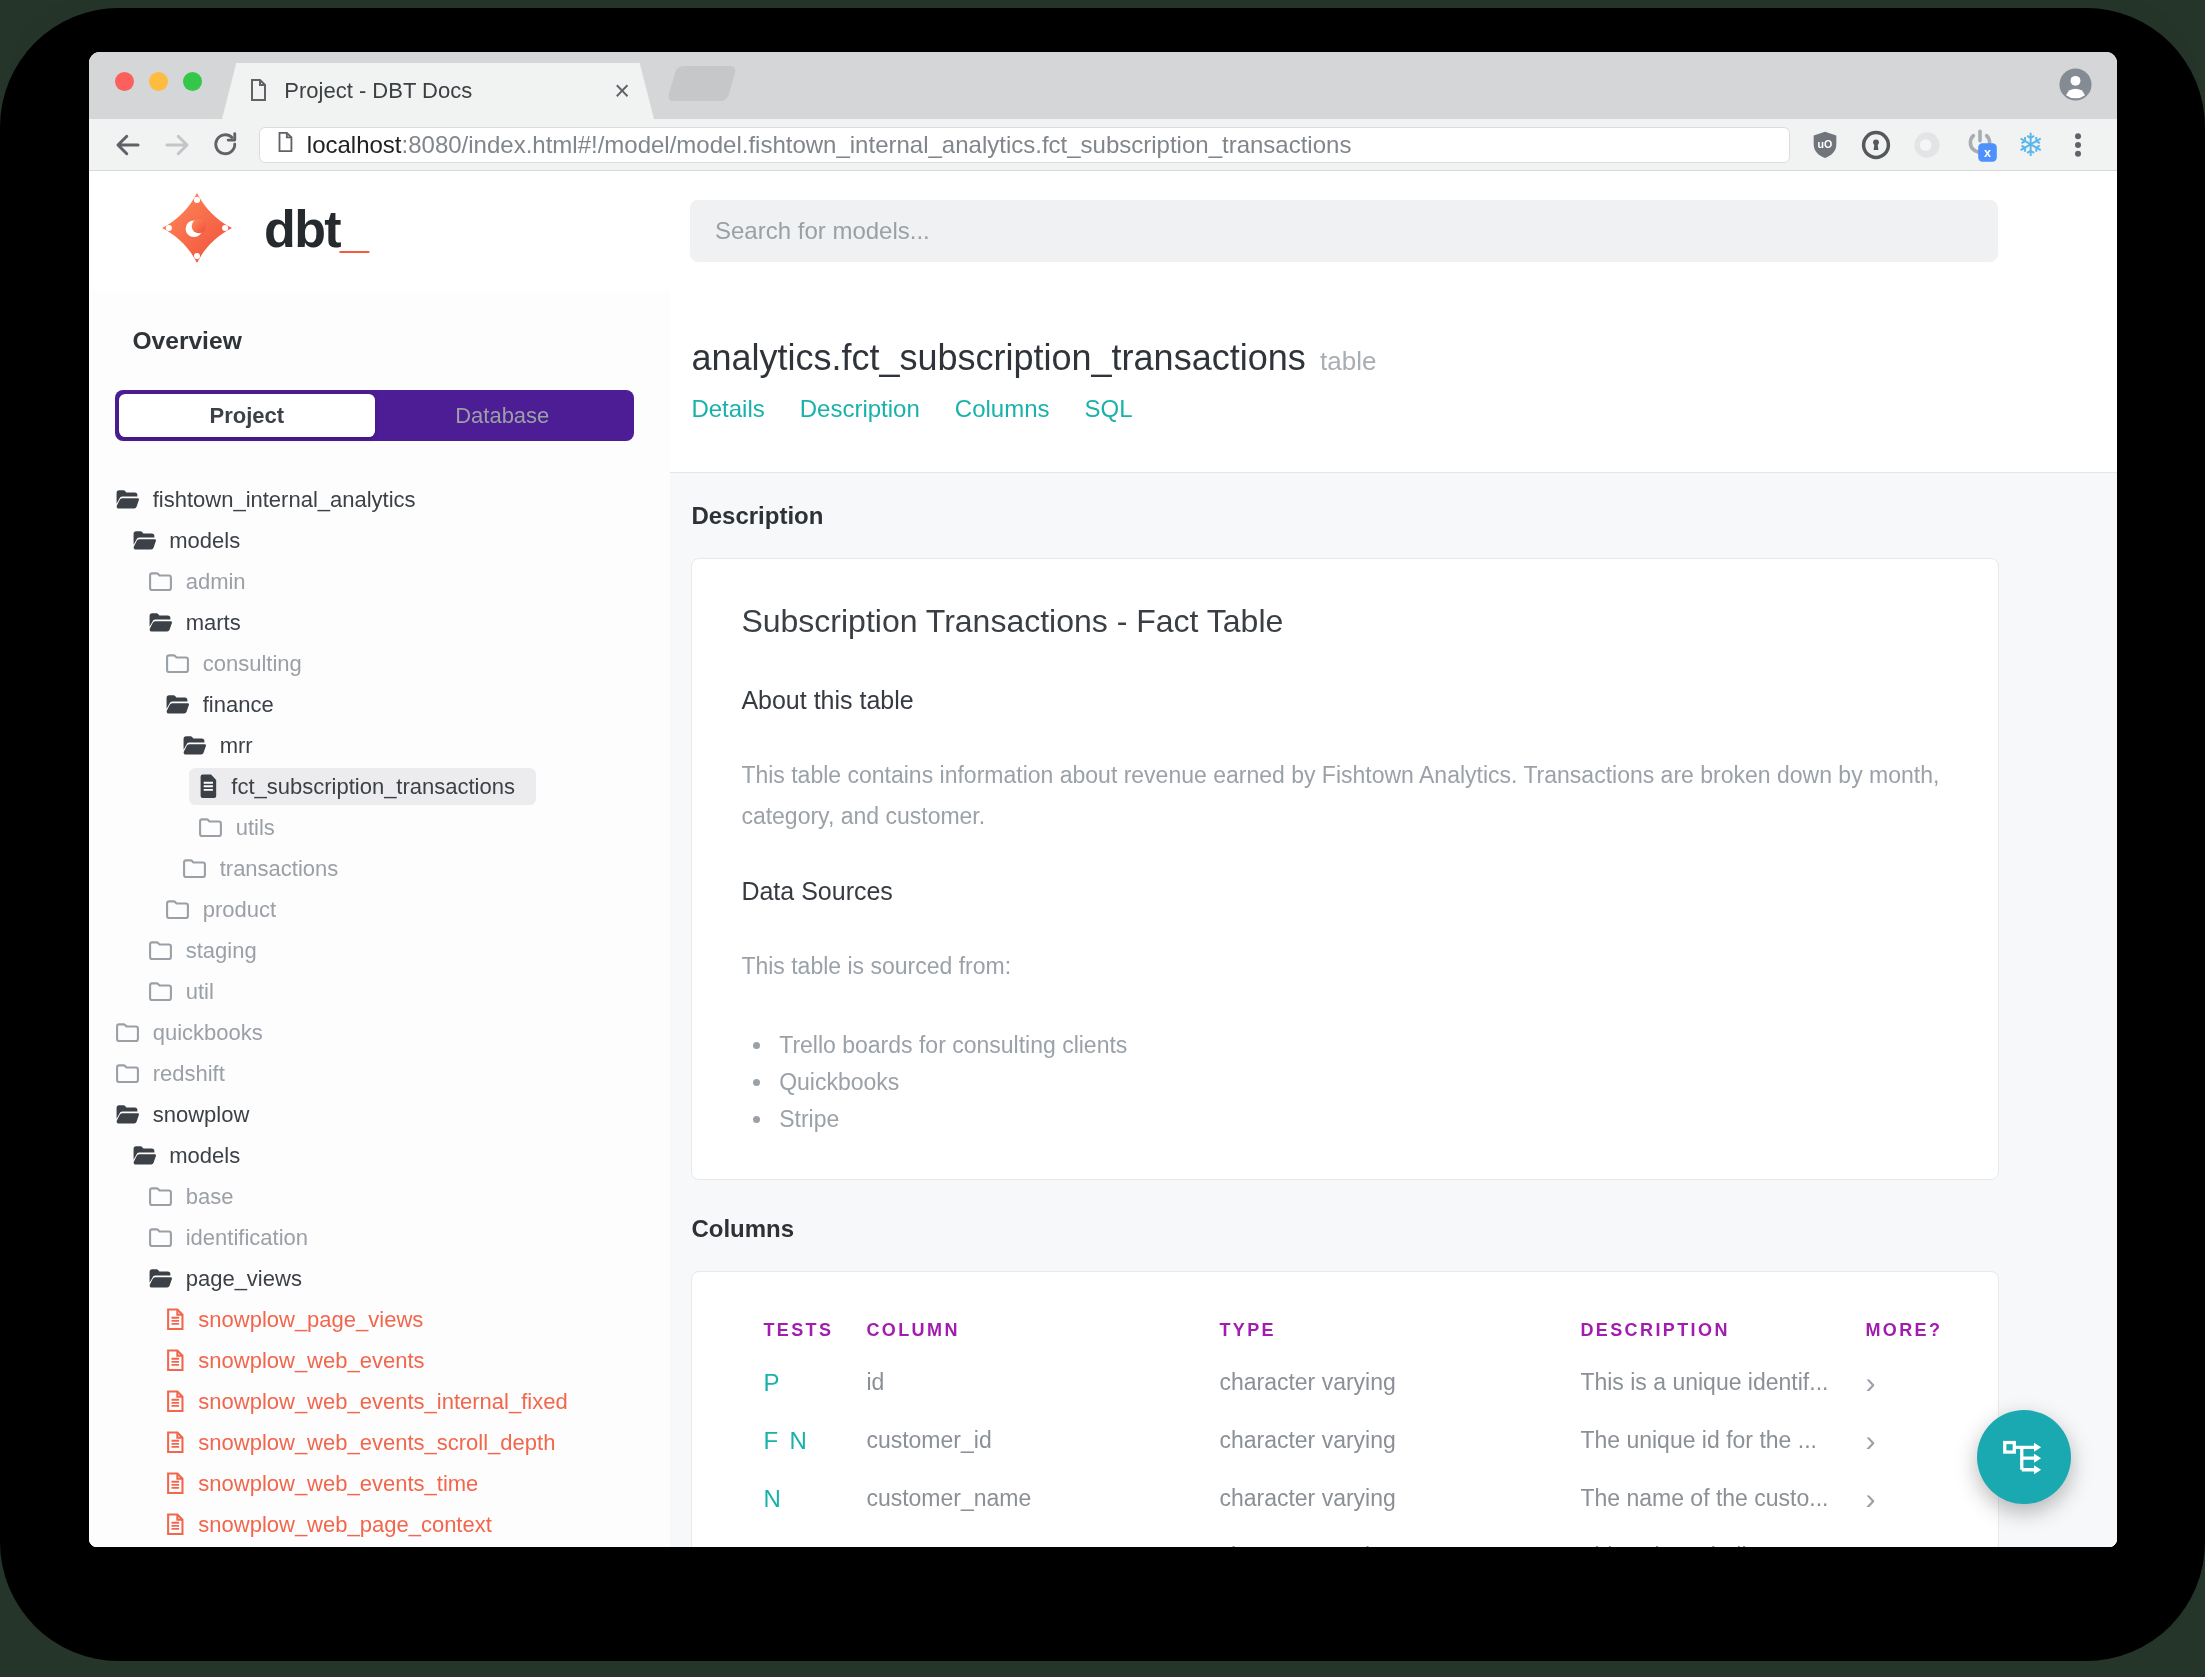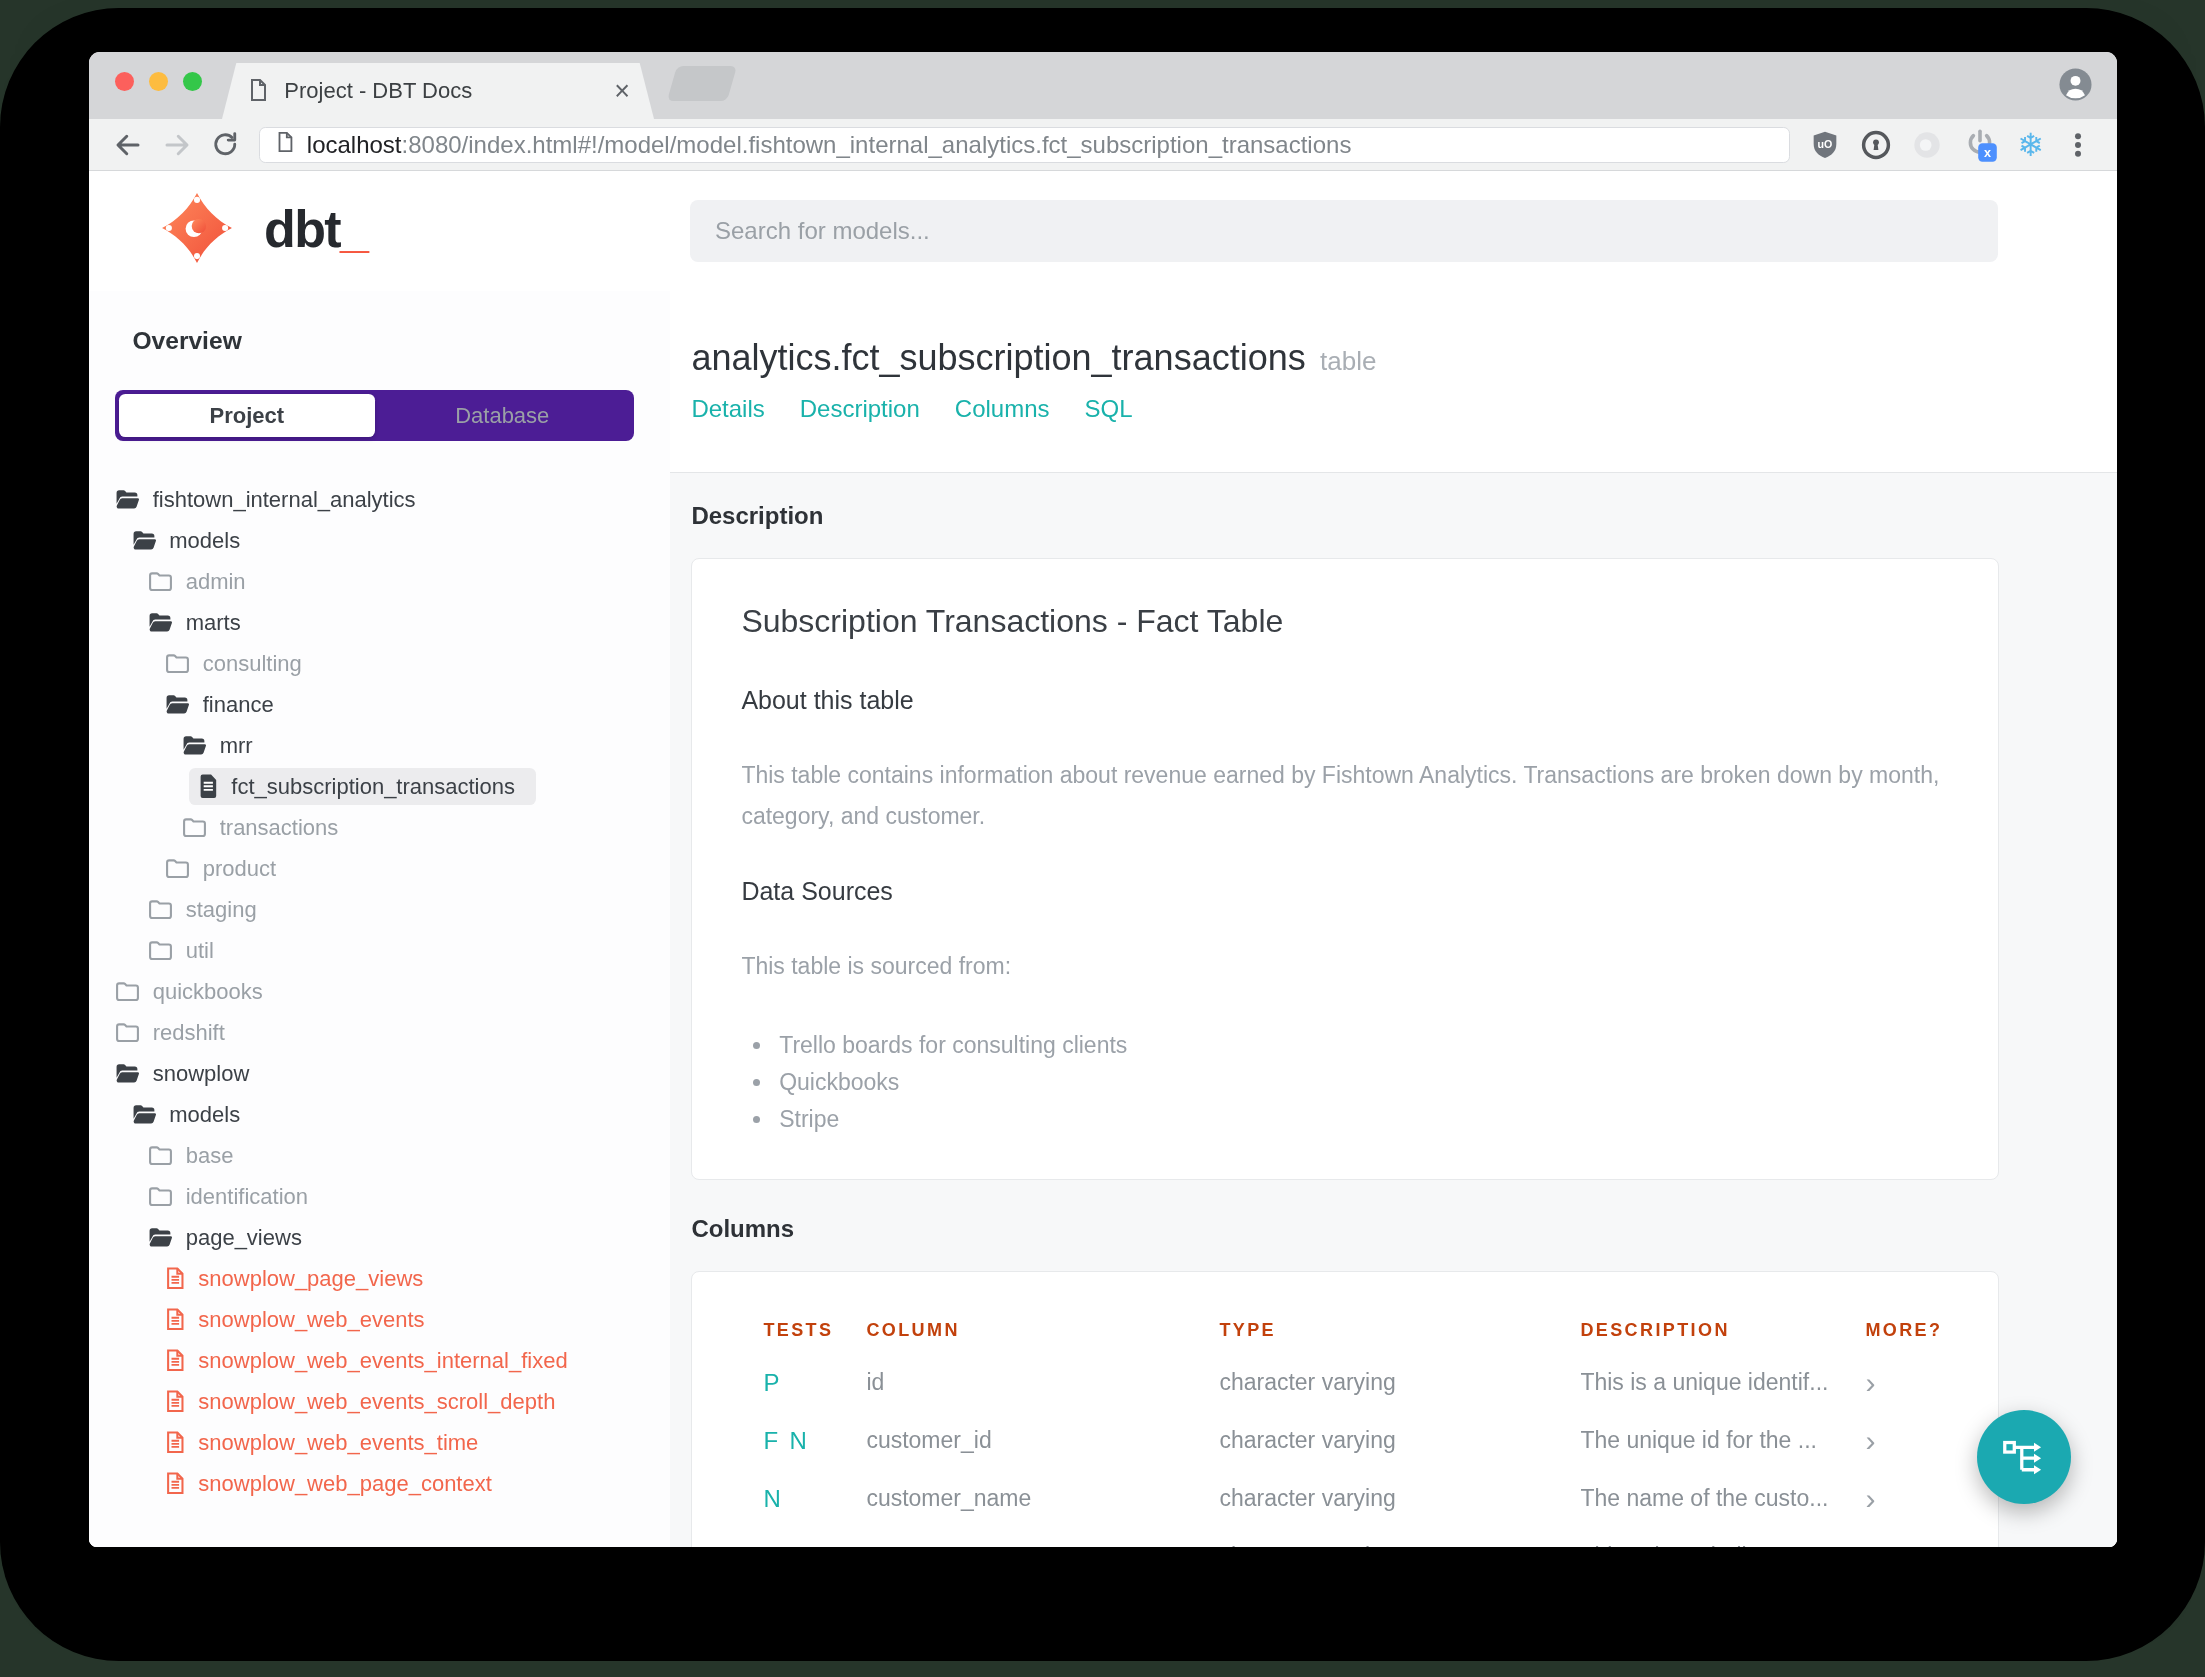--- a/index.html
+++ b/index.html
@@ -72,21 +72,21 @@
   .card{background:#fff;border:0.8px solid #e7e9eb;border-radius:8px;}
   .card.desc{padding:44px 49px 40px;margin-bottom:35px;}
   .card-title{font-size:32px;color:#3a3f45;font-weight:400;margin:0 0 46px;}
   .sub-h{font-size:25px;color:#363b41;font-weight:400;margin:0 0 40px;}
   .grey-text{font-size:23px;color:#9ba1a8;line-height:1.78;margin:0 0 40px;max-width:1213px;}
   .sources{margin:0;padding-left:33px;color:#9ba1a8;font-size:23px;line-height:1.62;}
   .sources li{padding-left:4.8px;}
 
   .card.cols{padding:48px 71px 32px;min-height:380px;}
   .trow{display:grid;grid-template-columns:103px 353px 361px 285px 1fr;align-items:center;}
-  .thead{font-size:18px;letter-spacing:2.4px;color:#c2410c;font-weight:600;margin-bottom:12.7px;}
+  .thead{font-size:18px;letter-spacing:2.4px;color:#a21caf;font-weight:600;margin-bottom:12.7px;}
   .trow.data{height:58px;font-size:23px;color:#8a9096;}
   .cell-tests{color:#19b2ab;font-size:24px;letter-spacing:2.4px;}
   .cell-more{color:#9aa0a6;font-size:30px;line-height:1;}
 
   .fab{position:absolute;left:1888px;top:1358px;width:94px;height:94px;border-radius:50%;background:#1ba9b1;
        box-shadow:0 8px 22px rgba(0,0,0,.28);display:flex;align-items:center;justify-content:center;z-index:5;cursor:default;}
 </style>
 </head>
 <body>
 
@@ -293,20 +293,30 @@
               </li>
               <li style="padding-left: 83px;">
                 <span class="pill tone-dark selected">
                   <span class="ico">
                     <svg viewBox="0 0 20 24" width="20.6" height="24.6">
                       <path d="M2.5 2.5A2 2 0 0 1 4.5.5h8.2l5 5.3V21.5a2 2 0 0 1-2 2H4.5a2 2 0 0 1-2-2z" fill="currentColor"></path>
                       <path d="M5.5 8.5h9M5.5 12h9M5.5 15.5h9" stroke="#fff" stroke-width="1.8"></path>
                     </svg>
                   </span>
                   <span>fct_subscription_transactions</span>
+                </span>
+              </li>
+              <li style="padding-left: 83px;">
+                <span class="pill tone-grey">
+                  <span class="ico">
+                    <svg viewBox="0 0 24 20" width="25" height="21.4">
+                      <path d="M2 4a2 2 0 0 1 2-2h4.3a2 2 0 0 1 1.4.6L11 4h9a2 2 0 0 1 2 2v10a2 2 0 0 1-2 2H4a2 2 0 0 1-2-2z" fill="none" stroke="currentColor" stroke-width="2"></path>
+                    </svg>
+                  </span>
+                  <span>utils</span>
                 </span>
               </li>
               <li style="padding-left: 67px;">
                 <span class="pill tone-grey">
                   <span class="ico">
                     <svg viewBox="0 0 24 20" width="25" height="21.4">
                       <path d="M2 4a2 2 0 0 1 2-2h4.3a2 2 0 0 1 1.4.6L11 4h9a2 2 0 0 1 2 2v10a2 2 0 0 1-2 2H4a2 2 0 0 1-2-2z" fill="none" stroke="currentColor" stroke-width="2"></path>
                     </svg>
                   </span>
                   <span>transactions</span>

